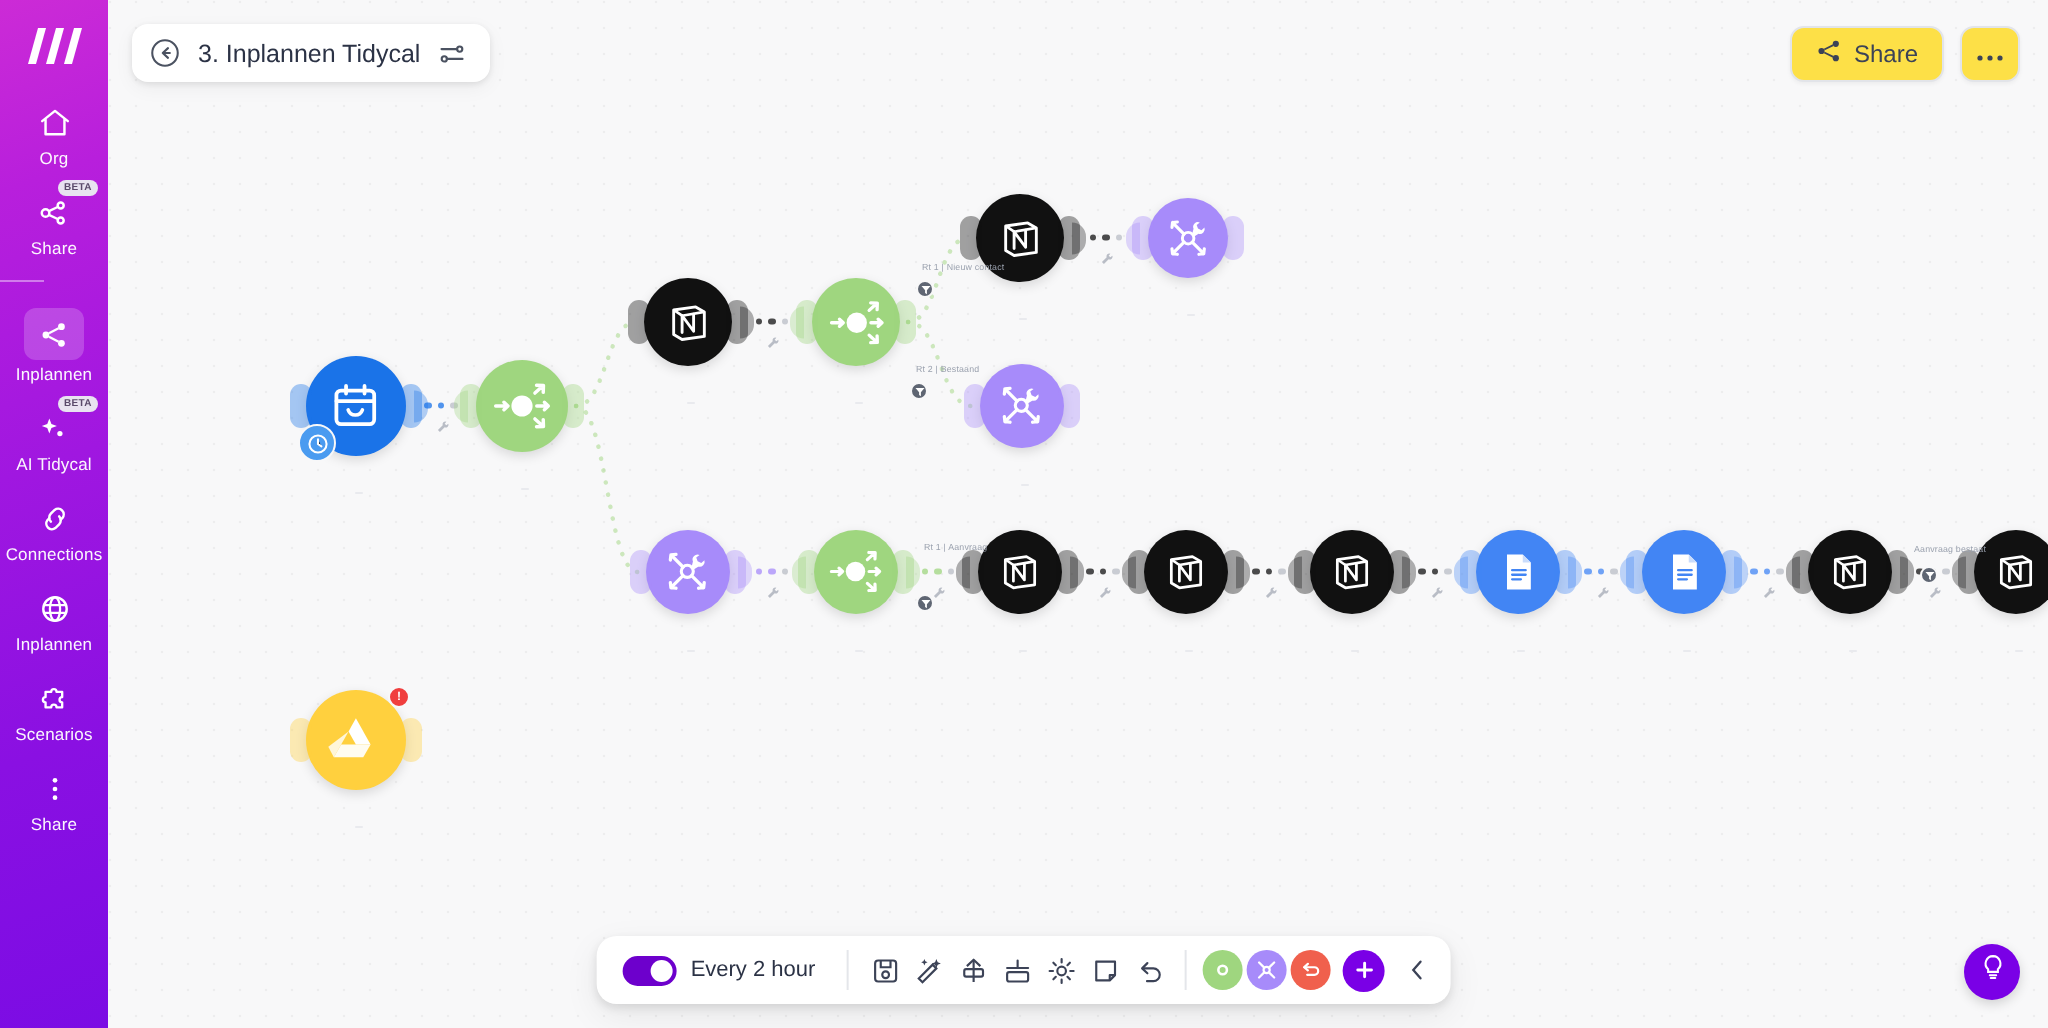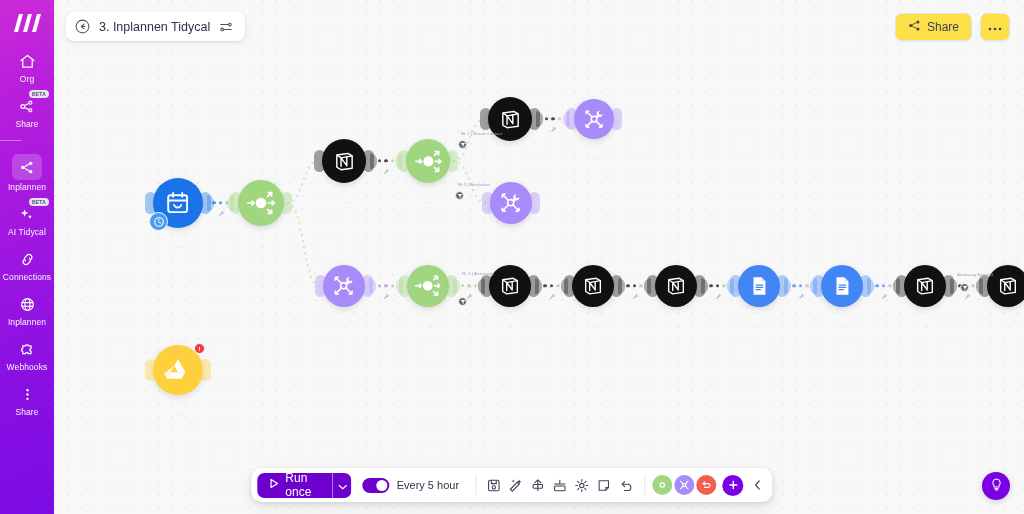--- a/index.html
+++ b/index.html
@@ -240,21 +240,21 @@
             </svg>
           </div>
           <div class="nav-label">Inplannen</div>
         </div>
         <div class="nav-item">
           <div class="nav-ic">
             <svg width="17" height="17" viewBox="0 0 18 18">
               <path d="M4 5.2 H7 a1.4 1.4 0 1 1 2.8 0 H12.8 V8 a1.4 1.4 0 1 0 0 2.8 V13.4 H9.8 a1.4 1.4 0 1 0-2.8 0 H4 V10.8 a1.4 1.4 0 1 1 0-2.8 Z" fill="none" stroke="#fff" stroke-width="1.25" stroke-linejoin="round"></path>
             </svg>
           </div>
-          <div class="nav-label">Webhooks</div>
+          <div class="nav-label">Scenarios</div>
         </div>
         <div class="nav-item">
           <div class="nav-ic">
             <svg width="17" height="17" viewBox="0 0 18 18">
               <circle cx="9" cy="4.4" r="1.25" fill="#fff"></circle>
               <circle cx="9" cy="9" r="1.25" fill="#fff"></circle>
               <circle cx="9" cy="13.6" r="1.25" fill="#fff"></circle>
             </svg>
           </div>
           <div class="nav-label">Share</div>
@@ -718,43 +718,26 @@
         <svg width="14" height="4" viewBox="0 0 14 4">
           <circle cx="2" cy="2" r="1.3" fill="#3c4357"></circle>
           <circle cx="7" cy="2" r="1.3" fill="#3c4357"></circle>
           <circle cx="12" cy="2" r="1.3" fill="#3c4357"></circle>
         </svg>
       </span>
     </div>
   </div>
 
   <div class="toolbar">
-    <div style="display:flex">
-      <div class="run-btn">
-        <span>
-          <svg width="11" height="11" viewBox="0 0 12 12">
-              <path d="M3 1.6 L10 6 L3 10.4 Z" fill="none" stroke="#fff" stroke-width="1.3" stroke-linejoin="round"></path>
-            </svg>
-        </span>
-        <span>Run once</span>
-      </div>
-      <div class="run-drop">
-        <span>
-          <svg width="9" height="6" viewBox="0 0 10 6">
-              <path d="M1 1.4 L5 4.8 L9 1.4" fill="none" stroke="#fff" stroke-width="1.3" stroke-linecap="round"></path>
-            </svg>
-        </span>
-      </div>
-    </div>
 
     <div class="sched">
       <div class="toggle">
         <div class="knob"></div>
       </div>
-      <span class="sched-lbl">Every 5 hour</span>
+      <span class="sched-lbl">Every 2 hour</span>
     </div>
 
     <div class="tb-sep"></div>
     <div id="tbic-host" style="display:flex">
         <div class="tb-ic">
           <svg width="15" height="15" viewBox="0 0 16 16">
             <rect x="2.4" y="2.4" width="11.2" height="11.2" rx="1.6" fill="none" stroke="#3c4357" stroke-width="1.15"></rect>
             <path d="M5.4 2.4 V6 H10.6 V2.4" fill="none" stroke="#3c4357" stroke-width="1.15"></path>
             <circle cx="8" cy="10" r="1.8" fill="none" stroke="#3c4357" stroke-width="1.15"></circle>
           </svg>

